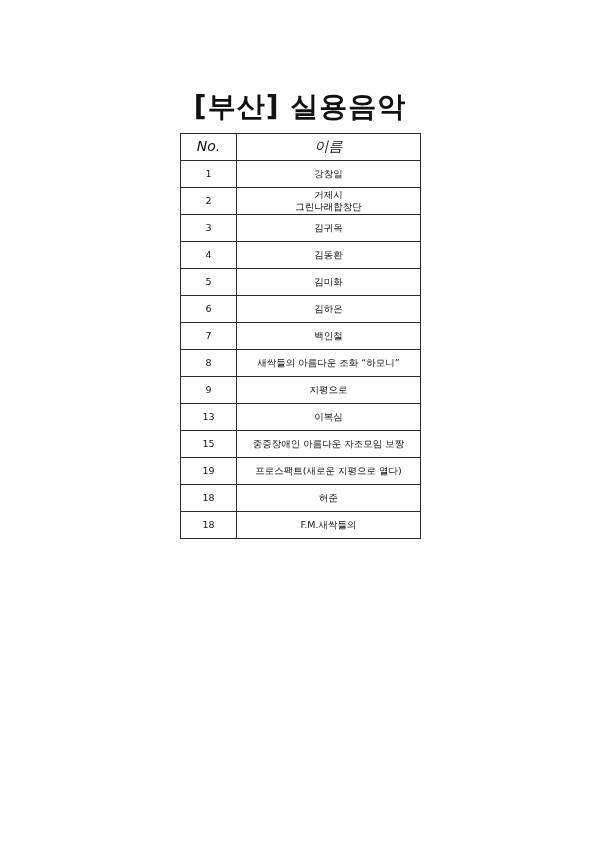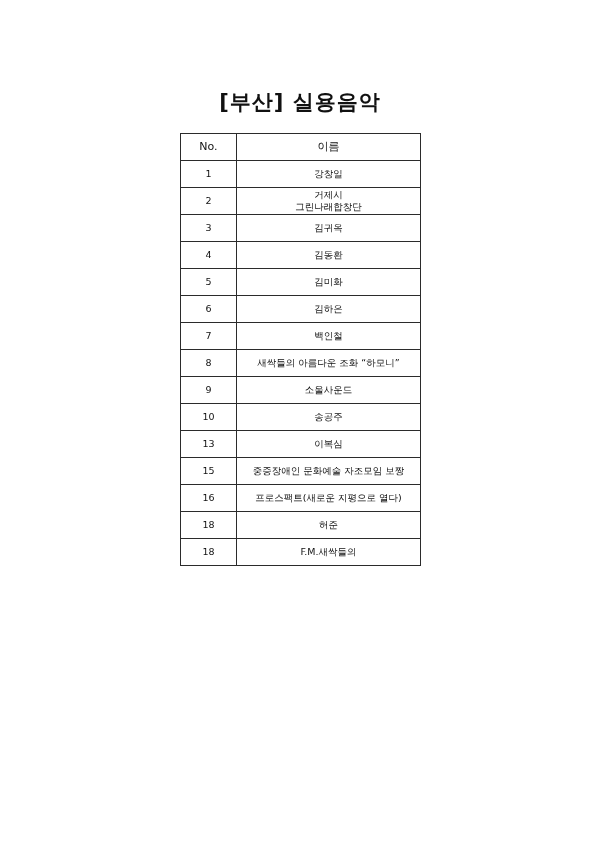--- a/index.html
+++ b/index.html
@@ -20,21 +20,21 @@
     height: 848px;
     box-sizing: border-box;
     position: relative;
   }
   .doc-title {
     position: absolute;
     top: 88px;
     left: 0;
     width: 600px;
     text-align: center;
-    font-size: 21px;
+    font-size: 28px;
     font-weight: bold;
     letter-spacing: 1px;
     color: #111111;
   }
   .table-wrap {
     position: absolute;
     top: 133px;
     left: 180px;
     width: 240px;
   }
@@ -52,21 +52,22 @@
     vertical-align: middle;
     padding: 0;
     height: 26px;
     line-height: 1.25;
     color: #111111;
   }
   table.list col.c-no { width: 56px; }
   table.list col.c-name { width: 184px; }
   table.list .hdr td {
     height: 26px;
-    font-size: 11px;
+    font-size: 14px;
+    font-style: italic;
   }
   .multiline {
     line-height: 1.25;
     white-space: pre-line;
     padding: 2px 0;
   }
 </style>
 </head>
 <body>
 
@@ -113,36 +114,32 @@
           <tr>
             <td>7</td>
             <td>백인철</td>
           </tr>
           <tr>
             <td>8</td>
             <td>새싹들의 아름다운 조화 “하모니”</td>
           </tr>
           <tr>
             <td>9</td>
-            <td>소울사운드</td>
-          </tr>
-          <tr>
-            <td>10</td>
-            <td>송공주</td>
+            <td>지평으로</td>
           </tr>
           <tr>
             <td>13</td>
             <td>이복심</td>
           </tr>
           <tr>
             <td>15</td>
-            <td>중증장애인 문화예술 자조모임 보짱</td>
+            <td>중증장애인 아름다운 자조모임 보짱</td>
           </tr>
           <tr>
-            <td>16</td>
+            <td>19</td>
             <td>프로스팩트(새로운 지평으로 열다)</td>
           </tr>
           <tr>
             <td>18</td>
             <td>허준</td>
           </tr>
           <tr>
             <td>18</td>
             <td>F.M.새싹들의</td>
           </tr>

